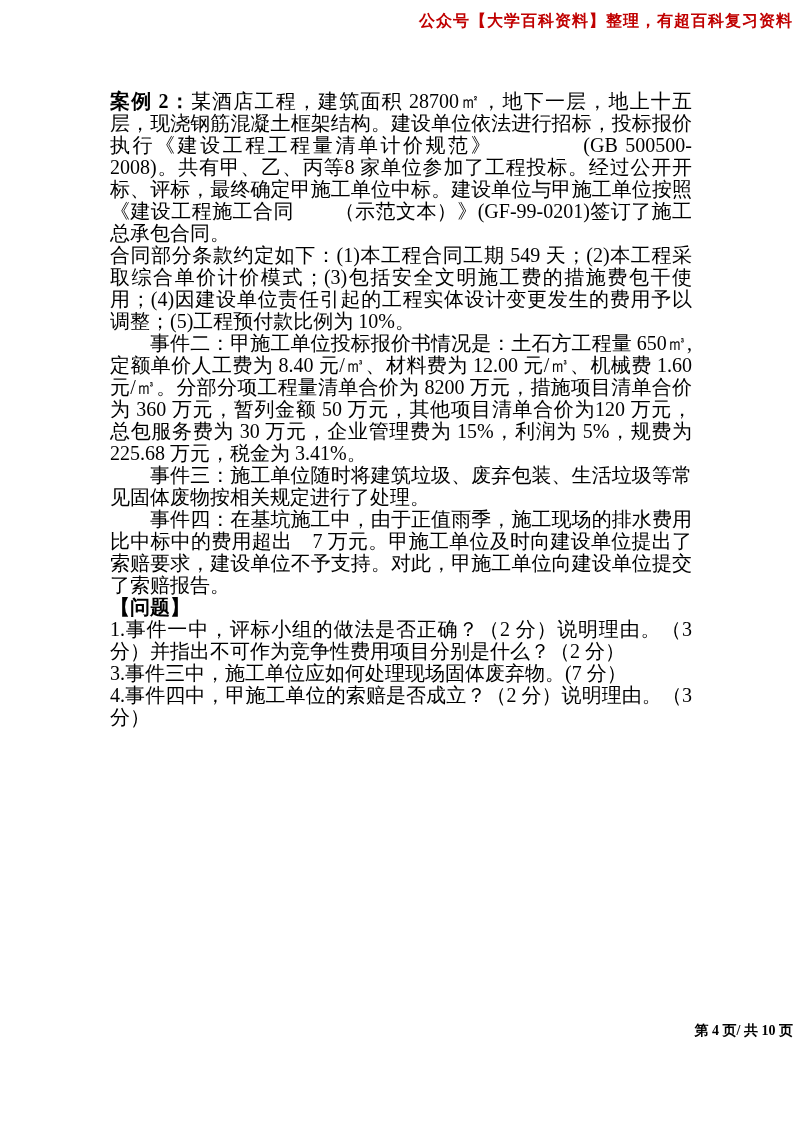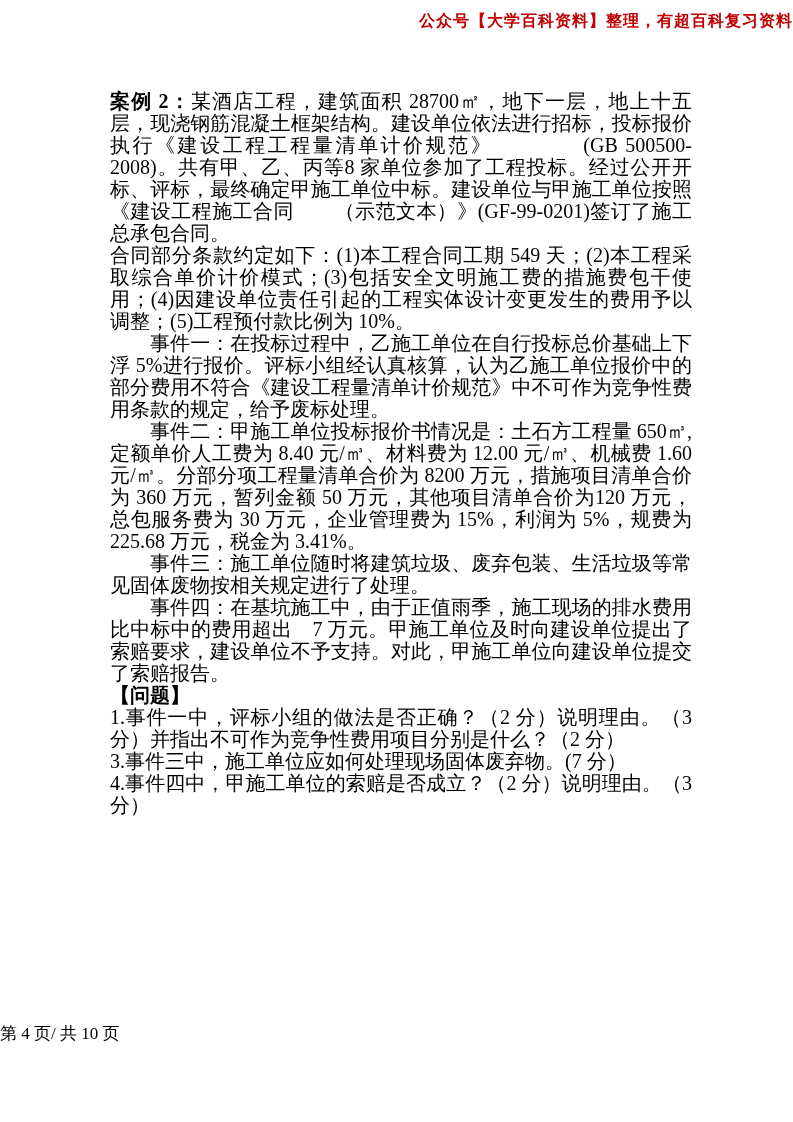--- a/index.html
+++ b/index.html
@@ -51,42 +51,42 @@
     font-weight: bold;
   }
   .question-q2 { margin-top: 80px; }
   .question-q3 { margin-top: 100px; }
   .question-q4 { margin-top: 84px; }
   .doc-footer {
     position: absolute;
     top: 1022px;
     left: 0;
     width: 100%;
-    text-align: left;
-    font-size: 17px;
+    text-align: right;
+    font-size: 14px;
     color: #000000;
+    font-weight: bold;
   }
 </style>
 </head>
 <body>
 
 <div class="page">
 
   <div class="doc-header">公众号【大学百科资料】整理，有超百科复习资料</div>
 
   <div class="content">
 
     <p>
       <span class="bold-label">案例 2：</span><span>某酒店工程，建筑面积 28700㎡，地下一层，地上十五层，现浇钢筋混凝土框架结构。建设单位依法进行招标，投标报价执行《建设工程工程量清单计价规范》　　　　(GB 500500-2008)。共有甲、乙、丙等8 家单位参加了工程投标。经过公开开标、评标，最终确定甲施工单位中标。建设单位与甲施工单位按照《建设工程施工合同　　（示范文本）》(GF-99-0201)签订了施工总承包合同。</span>
     </p>
 
     <p>合同部分条款约定如下：(1)本工程合同工期 549 天；(2)本工程采取综合单价计价模式；(3)包括安全文明施工费的措施费包干使用；(4)因建设单位责任引起的工程实体设计变更发生的费用予以调整；(5)工程预付款比例为 10%。</p>
 
 
-    <p class="para-indent">事件一：在投标过程中，乙施工单位在自行投标总价基础上下浮 5%进行报价。评标小组经认真核算，认为乙施工单位报价中的部分费用不符合《建设工程量清单计价规范》中不可作为竞争性费用条款的规定，给予废标处理。</p>
 
     <p class="para-indent">事件二：甲施工单位投标报价书情况是：土石方工程量 650㎥,定额单价人工费为 8.40 元/㎥、材料费为 12.00 元/㎥、机械费 1.60 元/㎥。分部分项工程量清单合价为 8200 万元，措施项目清单合价为 360 万元，暂列金额 50 万元，其他项目清单合价为120 万元，总包服务费为 30 万元，企业管理费为 15%，利润为 5%，规费为 225.68 万元，税金为 3.41%。</p>
 
     <p class="para-indent">事件三：施工单位随时将建筑垃圾、废弃包装、生活垃圾等常见固体废物按相关规定进行了处理。</p>
 
     <p class="para-indent">事件四：在基坑施工中，由于正值雨季，施工现场的排水费用比中标中的费用超出　7 万元。甲施工单位及时向建设单位提出了索赔要求，建设单位不予支持。对此，甲施工单位向建设单位提交了索赔报告。</p>
 
     <p class="questions-label">【问题】</p>
 
     <p class="question-q1">1.事件一中，评标小组的做法是否正确？（2 分）说明理由。（3 分）并指出不可作为竞争性费用项目分别是什么？（2 分）</p>

